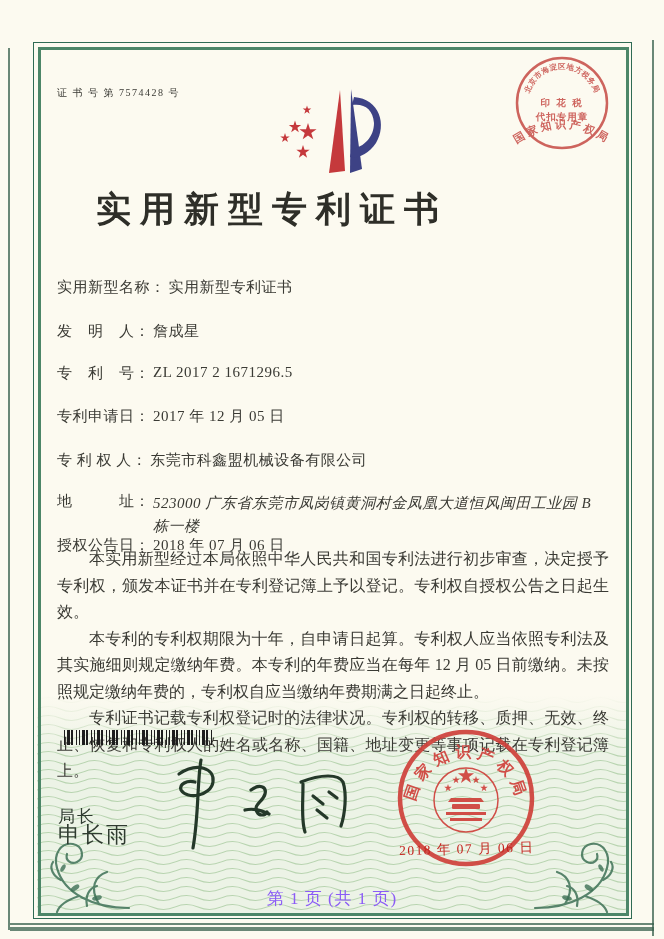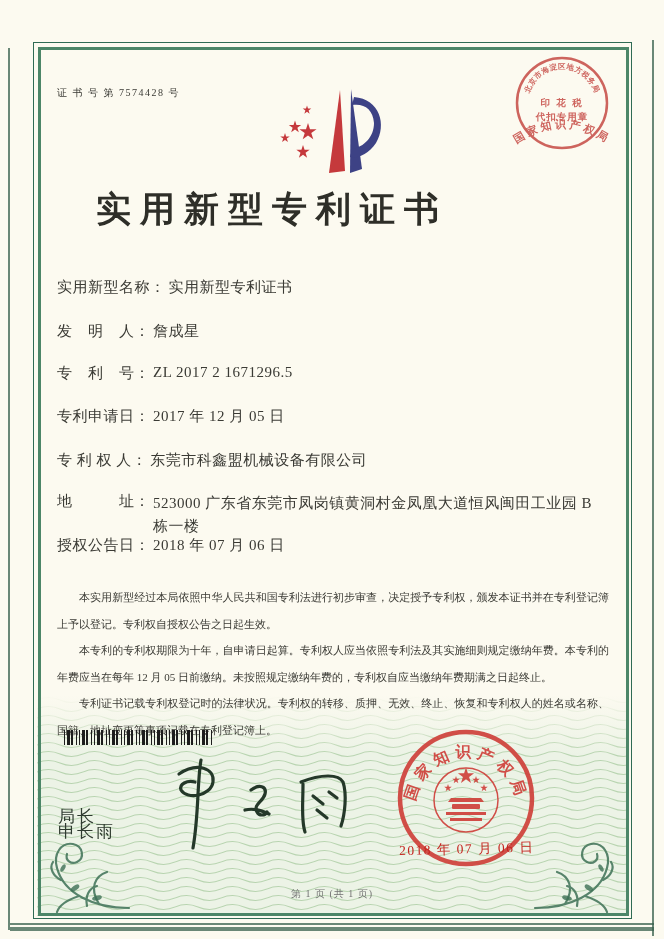--- a/index.html
+++ b/index.html
@@ -30,39 +30,39 @@
   .flourish.right{left:530px;top:818px;transform:scaleX(-1);}
   
   .cert-no{position:absolute;left:57px;top:86px;font-size:10px;color:#3a3a34;
     letter-spacing:1.5px;z-index:4;}
   .logo{position:absolute;left:272px;top:85px;z-index:4;}
   .title{position:absolute;left:0;top:186px;width:544px;text-align:center;
     font-size:35px;font-weight:700;letter-spacing:9px;color:#2e2e28;z-index:4;}
   .row{position:absolute;left:57px;display:flex;z-index:4;font-size:15px;
     color:#3a3a34;letter-spacing:.5px;}
   .row .f-value{margin-left:3px;}
-  .row-addr .f-value{width:452px;line-height:23px;}
+  .row-addr .f-value{width:452px;line-height:23px;font-style:italic;}
   .row-grant .pair{display:flex;}
   .row-grant .pair.right{position:absolute;left:311px;top:0;}
-  .body-text{position:absolute;left:57px;top:584px;width:552px;z-index:4;
-    font-size:11px;line-height:26.5px;color:#3a3a34;text-align:justify;}
+  .body-text{position:absolute;left:57px;top:546px;width:552px;z-index:4;
+    font-size:16px;line-height:26.5px;color:#3a3a34;text-align:justify;}
   .body-text p{margin:0;text-indent:2em;}
   .barcode{position:absolute;left:64px;top:730px;width:150px;height:15px;z-index:4;
     background:repeating-linear-gradient(90deg,
       #1d1d1d 0 1px,transparent 1px 3px,
       #1d1d1d 3px 6px,transparent 6px 7px,
       #1d1d1d 7px 9px,transparent 9px 12px,
       #1d1d1d 12px 13px,transparent 13px 15px);}
   .signer-title{position:absolute;left:58px;top:786px;font-size:17px;color:#2f3b30;
     letter-spacing:2px;z-index:4;font-family:"Liberation Sans","DejaVu Sans",sans-serif;margin-top:19px;}
-  .signer-name{position:absolute;left:58px;top:820px;font-size:17px;color:#2f3b30;
+  .signer-name{position:absolute;left:58px;top:820px;font-size:22px;color:#2f3b30;
     letter-spacing:2px;z-index:4;font-family:"Liberation Sans","DejaVu Sans",sans-serif;}
   .signature{position:absolute;left:163px;top:752px;z-index:4;}
   .footer{position:absolute;left:232px;top:887px;width:200px;text-align:center;
-    font-size:10px;color:#737373;letter-spacing:1px;z-index:4;}
+    font-size:17px;color:#8b5cf6;letter-spacing:1px;z-index:4;}
   
   .tax-seal{position:absolute;left:505px;top:50px;z-index:5;opacity:.9;}
   .main-seal{position:absolute;left:390px;top:722px;z-index:5;opacity:.93;}
   .seal-date{position:absolute;left:399px;top:840px;width:160px;z-index:6;
     color:#c4241e;font-size:13.5px;letter-spacing:1.5px;white-space:nowrap;
     transform:rotate(-1.5deg);}
 </style>
 </head>
 <body>
 

